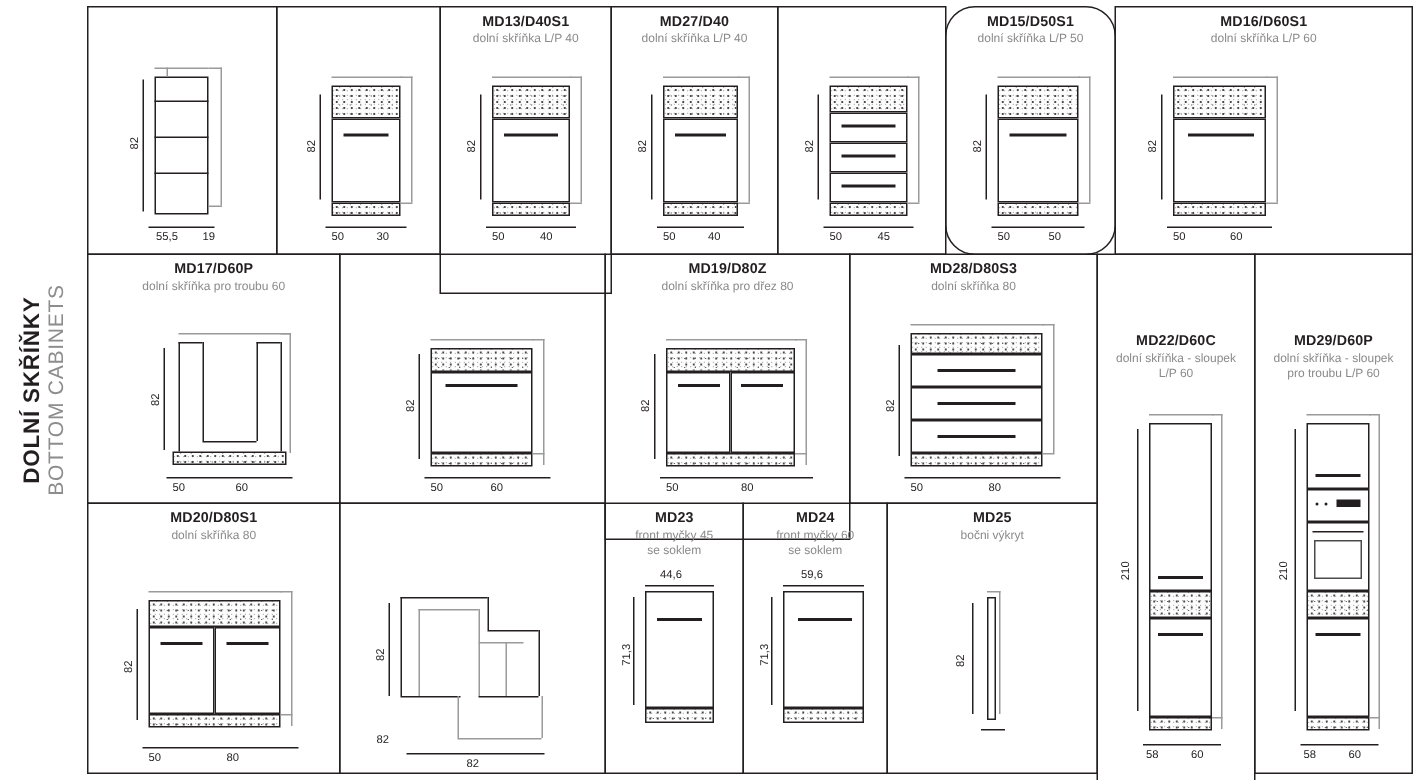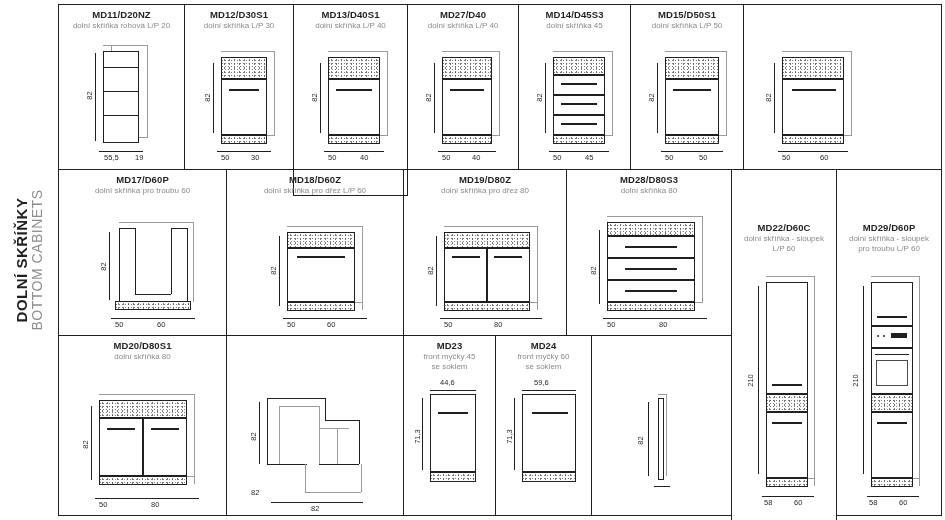--- a/index.html
+++ b/index.html
@@ -78,24 +78,20 @@
   <div class="side-title">
     <div class="rot">
       <div class="l1">DOLNÍ SKŘÍŇKY</div>
       <div class="l2">BOTTOM CABINETS</div>
     </div>
   </div>
 
   <div class="grid">
 
     <div class="cell" style="left:0;top:0;width:127px;height:166px;">
-      <div class="hdr">
-        <div class="code">MD11/D20NZ</div>
-        <div class="desc">dolní skříňka rohová L/P 20</div>
-      </div>
       <div class="drawing">
 
         <div class="box" style="left:44px;top:46px;width:36px;height:92px;"></div>
         <div class="line" style="left:44px;top:62px;width:36px;height:1px;"></div>
         <div class="line" style="left:44px;top:86px;width:36px;height:1px;"></div>
         <div class="line" style="left:44px;top:110px;width:36px;height:1px;"></div>
 
         <div class="lineg" style="left:44px;top:40px;width:36px;height:1px;"></div>
         <div class="lineg" style="left:52px;top:40px;width:1px;height:6px;"></div>
         <div class="lineg" style="left:88px;top:40px;width:1px;height:92px;"></div>
@@ -105,24 +101,20 @@
         <div class="dimline-v" style="left:36px;top:48px;height:88px;"></div>
         <div class="dimv" style="left:26px;top:86px;">82</div>
 
         <div class="dimline-h" style="left:40px;top:146px;width:44px;"></div>
         <div class="dim" style="left:45px;top:148px;">55,5</div>
         <div class="dim" style="left:76px;top:148px;">19</div>
       </div>
     </div>
 
     <div class="cell" style="left:126px;top:0;width:110px;height:166px;">
-      <div class="hdr">
-        <div class="code">MD12/D30S1</div>
-        <div class="desc">dolní skříňka L/P 30</div>
-      </div>
       <div class="drawing">
         <div class="spk" style="left:36px;top:52px;width:46px;height:22px;"></div>
         <div class="box" style="left:36px;top:74px;width:46px;height:56px;"></div>
         <div class="handle" style="left:44px;top:84px;width:30px;"></div>
         <div class="spk" style="left:36px;top:130px;width:46px;height:9px;"></div>
         <div class="lineg" style="left:82px;top:46px;width:8px;height:1px;"></div>
         <div class="lineg" style="left:89px;top:46px;width:1px;height:84px;"></div>
         <div class="lineg" style="left:36px;top:46px;width:47px;height:1px;"></div>
         <div class="lineg" style="left:82px;top:130px;width:8px;height:1px;"></div>
         <div class="dimline-v" style="left:28px;top:58px;height:70px;"></div>
@@ -171,24 +163,20 @@
         <div class="lineg" style="left:84px;top:130px;width:8px;height:1px;"></div>
         <div class="dimline-v" style="left:26px;top:58px;height:70px;"></div>
         <div class="dimv" style="left:16px;top:88px;">82</div>
         <div class="dimline-h" style="left:30px;top:146px;width:58px;"></div>
         <div class="dim" style="left:34px;top:148px;">50</div>
         <div class="dim" style="left:64px;top:148px;">40</div>
       </div>
     </div>
 
     <div class="cell" style="left:460px;top:0;width:113px;height:166px;">
-      <div class="hdr">
-        <div class="code">MD14/D45S3</div>
-        <div class="desc">dolní skříňka 45</div>
-      </div>
       <div class="drawing">
         <div class="spk" style="left:34px;top:52px;width:52px;height:18px;"></div>
         <div class="box" style="left:34px;top:70px;width:52px;height:20px;"></div>
         <div class="handle" style="left:42px;top:78px;width:36px;"></div>
         <div class="box" style="left:34px;top:90px;width:52px;height:20px;"></div>
         <div class="handle" style="left:42px;top:98px;width:36px;"></div>
         <div class="box" style="left:34px;top:110px;width:52px;height:20px;"></div>
         <div class="handle" style="left:42px;top:118px;width:36px;"></div>
         <div class="spk" style="left:34px;top:130px;width:52px;height:9px;"></div>
         <div class="lineg" style="left:34px;top:46px;width:53px;height:1px;"></div>
@@ -196,21 +184,21 @@
         <div class="lineg" style="left:86px;top:46px;width:8px;height:1px;"></div>
         <div class="lineg" style="left:86px;top:130px;width:8px;height:1px;"></div>
         <div class="dimline-v" style="left:26px;top:58px;height:70px;"></div>
         <div class="dimv" style="left:16px;top:88px;">82</div>
         <div class="dimline-h" style="left:30px;top:146px;width:60px;"></div>
         <div class="dim" style="left:34px;top:148px;">50</div>
         <div class="dim" style="left:66px;top:148px;">45</div>
       </div>
     </div>
 
-    <div class="cell" style="left:572px;top:0;width:114px;height:166px;">
+    <div class="cell" style="left:572px;top:0;width:114px;height:166px;border-radius:20px;">
       <div class="hdr">
         <div class="code">MD15/D50S1</div>
         <div class="desc">dolní skříňka L/P 50</div>
       </div>
       <div class="drawing">
         <div class="spk" style="left:34px;top:52px;width:54px;height:22px;"></div>
         <div class="box" style="left:34px;top:74px;width:54px;height:56px;"></div>
         <div class="handle" style="left:42px;top:84px;width:38px;"></div>
         <div class="spk" style="left:34px;top:130px;width:54px;height:9px;"></div>
         <div class="lineg" style="left:34px;top:46px;width:55px;height:1px;"></div>
@@ -219,20 +207,24 @@
         <div class="lineg" style="left:88px;top:130px;width:8px;height:1px;"></div>
         <div class="dimline-v" style="left:26px;top:58px;height:70px;"></div>
         <div class="dimv" style="left:16px;top:88px;">82</div>
         <div class="dimline-h" style="left:30px;top:146px;width:62px;"></div>
         <div class="dim" style="left:34px;top:148px;">50</div>
         <div class="dim" style="left:68px;top:148px;">50</div>
       </div>
     </div>
 
     <div class="cell" style="left:685px;top:0;width:199px;height:166px;">
+      <div class="hdr">
+        <div class="code">MD16/D60S1</div>
+        <div class="desc">dolní skříňka L/P 60</div>
+      </div>
       <div class="drawing">
         <div class="spk" style="left:38px;top:52px;width:62px;height:22px;"></div>
         <div class="box" style="left:38px;top:74px;width:62px;height:56px;"></div>
         <div class="handle" style="left:48px;top:84px;width:44px;"></div>
         <div class="spk" style="left:38px;top:130px;width:62px;height:9px;"></div>
         <div class="lineg" style="left:38px;top:46px;width:63px;height:1px;"></div>
         <div class="lineg" style="left:107px;top:46px;width:1px;height:84px;"></div>
         <div class="lineg" style="left:100px;top:46px;width:8px;height:1px;"></div>
         <div class="lineg" style="left:100px;top:130px;width:8px;height:1px;"></div>
         <div class="dimline-v" style="left:30px;top:58px;height:70px;"></div>
@@ -263,42 +255,38 @@
         <div class="lineg" style="left:128px;top:52px;width:7px;height:1px;"></div>
         <div class="dimline-v" style="left:50px;top:62px;height:68px;"></div>
         <div class="dimv" style="left:40px;top:92px;">82</div>
         <div class="dimline-h" style="left:52px;top:148px;width:84px;"></div>
         <div class="dim" style="left:56px;top:150px;">50</div>
         <div class="dim" style="left:98px;top:150px;">60</div>
       </div>
     </div>
 
     <div class="cell" style="left:168px;top:165px;width:178px;height:167px;">
-      <div class="hdr">
-        <div class="code">MD18/D60Z</div>
-        <div class="desc">dolní skříňka pro dřez L/P 60</div>
-      </div>
       <div class="drawing">
         <div class="spk" style="left:60px;top:62px;width:68px;height:16px;"></div>
         <div class="box" style="left:60px;top:78px;width:68px;height:54px;"></div>
         <div class="handle" style="left:70px;top:86px;width:48px;"></div>
         <div class="spk" style="left:60px;top:132px;width:68px;height:9px;"></div>
         <div class="lineg" style="left:60px;top:56px;width:69px;height:1px;"></div>
         <div class="lineg" style="left:135px;top:56px;width:1px;height:84px;"></div>
         <div class="lineg" style="left:128px;top:56px;width:8px;height:1px;"></div>
         <div class="lineg" style="left:128px;top:132px;width:8px;height:1px;"></div>
         <div class="dimline-v" style="left:52px;top:66px;height:70px;"></div>
         <div class="dimv" style="left:42px;top:96px;">82</div>
         <div class="dimline-h" style="left:56px;top:148px;width:84px;"></div>
         <div class="dim" style="left:60px;top:150px;">50</div>
         <div class="dim" style="left:100px;top:150px;">60</div>
       </div>
     </div>
 
-    <div class="cell" style="left:345px;top:165px;width:164px;height:167px;">
+    <div class="cell" style="left:345px;top:165px;width:164px;height:191px;">
       <div class="hdr">
         <div class="code">MD19/D80Z</div>
         <div class="desc">dolní skříňka pro dřez 80</div>
       </div>
       <div class="drawing">
         <div class="spk" style="left:40px;top:62px;width:86px;height:16px;"></div>
         <div class="box" style="left:40px;top:78px;width:43px;height:54px;"></div>
         <div class="box" style="left:83px;top:78px;width:43px;height:54px;"></div>
         <div class="handle" style="left:48px;top:86px;width:28px;"></div>
         <div class="handle" style="left:90px;top:86px;width:28px;"></div>
@@ -421,20 +409,24 @@
         <div class="dimline-h" style="left:26px;top:54px;width:54px;"></div>
         <div class="box" style="left:26px;top:58px;width:54px;height:78px;"></div>
         <div class="handle" style="left:36px;top:76px;width:36px;"></div>
         <div class="spk" style="left:26px;top:136px;width:54px;height:10px;"></div>
         <div class="dimline-v" style="left:18px;top:62px;height:72px;"></div>
         <div class="dimv" style="left:6px;top:96px;">71,3</div>
       </div>
     </div>
 
     <div class="cell" style="left:533px;top:331px;width:141px;height:181px;">
+      <div class="hdr">
+        <div class="code">MD25</div>
+        <div class="desc">bočni výkryt</div>
+      </div>
       <div class="drawing">
 
         <div class="box" style="left:66px;top:62px;width:6px;height:82px;"></div>
         <div class="lineg" style="left:66px;top:58px;width:9px;height:1px;"></div>
         <div class="lineg" style="left:74px;top:58px;width:1px;height:82px;"></div>
         <div class="dimline-v" style="left:56px;top:66px;height:74px;"></div>
         <div class="dimv" style="left:44px;top:100px;">82</div>
         <div class="dimline-h" style="left:62px;top:150px;width:16px;"></div>
         <div class="dim" style="left:64px;top:152px;margin-top:44px;">9,6</div>
       </div>

